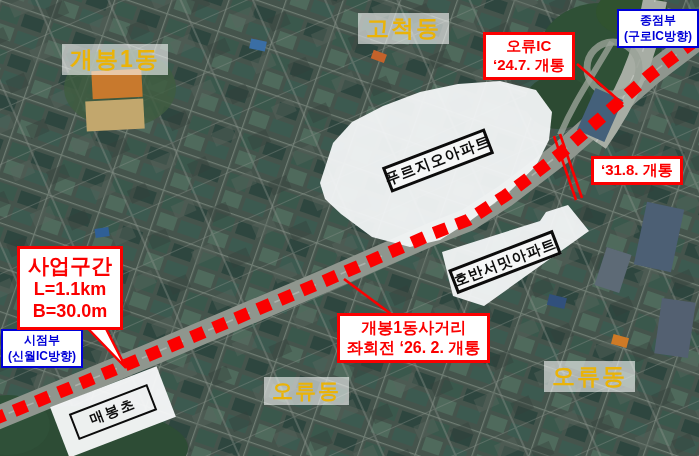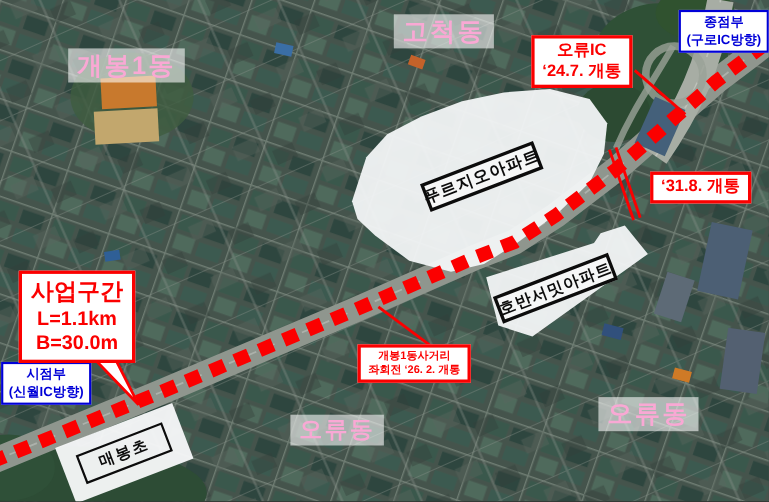--- a/index.html
+++ b/index.html
@@ -5,41 +5,41 @@
   html,body{margin:0;padding:0;background:#222;}
   .stage{
     position:relative;width:699px;height:456px;overflow:hidden;
     font-family:"Liberation Sans","DejaVu Sans",sans-serif;
     background:#47544d;
   }
   .stage svg.map{position:absolute;left:0;top:0;}
   
   .area-label{
     position:absolute;background:rgba(255,255,255,0.58);
-    color:#f9a8d4;font-weight:bold;padding:1px 8px;letter-spacing:2px;
+    color:#eab308;font-weight:bold;padding:1px 8px;letter-spacing:2px;
     white-space:nowrap;line-height:1.25;
   }
   
   .blue-box{
     position:absolute;background:#fff;border:2px solid #0000d8;
     color:#0000d8;font-weight:bold;text-align:center;
     font-size:12px;line-height:1.3;padding:2px 5px;white-space:nowrap;
   }
   .blue-box span{display:block;}
   
   .red-box{
     position:absolute;background:#fff;border:3px solid #fb0000;
     color:#fb0000;font-weight:bold;text-align:center;
     line-height:1.25;padding:2px 7px;white-space:nowrap;
   }
   .red-box span{display:block;}
   .box-oryu-ic{left:483px;top:32px;font-size:15px;}
   .box-sinseol{left:591px;top:156px;font-size:15px;}
   .box-bonseon{left:135px;top:251px;font-size:15px;}
-  .box-gaebong-int{left:325px;top:313px;font-size:10px;}
+  .box-gaebong-int{left:337px;top:313px;font-size:16px;}
   .box-project{left:17px;top:246px;font-size:18px;line-height:1.22;padding:4px 8px;}
   .box-project .ttl{font-size:21px;}
   
   .rot-label{
     position:absolute;border:3px solid #0c0c0c;color:#0c0c0c;
     font-weight:bold;display:flex;align-items:center;justify-content:center;
     box-sizing:border-box;white-space:nowrap;letter-spacing:1px;
     background:rgba(255,255,255,0.55);
   }
   .lab-prugio{left:383px;top:147px;width:110px;height:27px;font-size:15px;transform:rotate(-21deg);}

